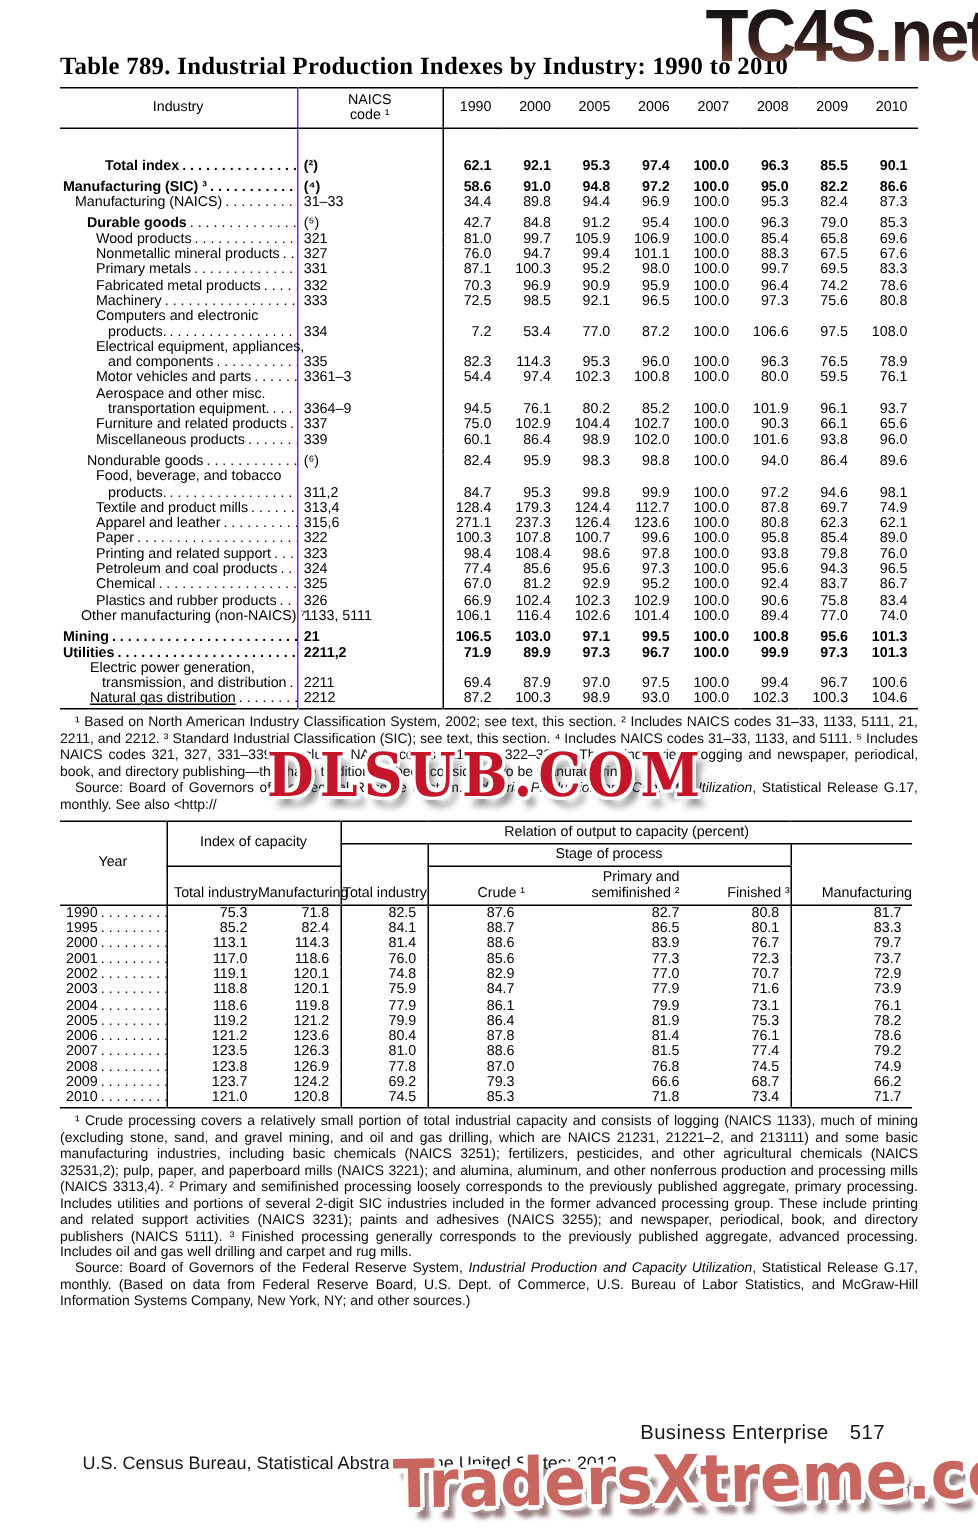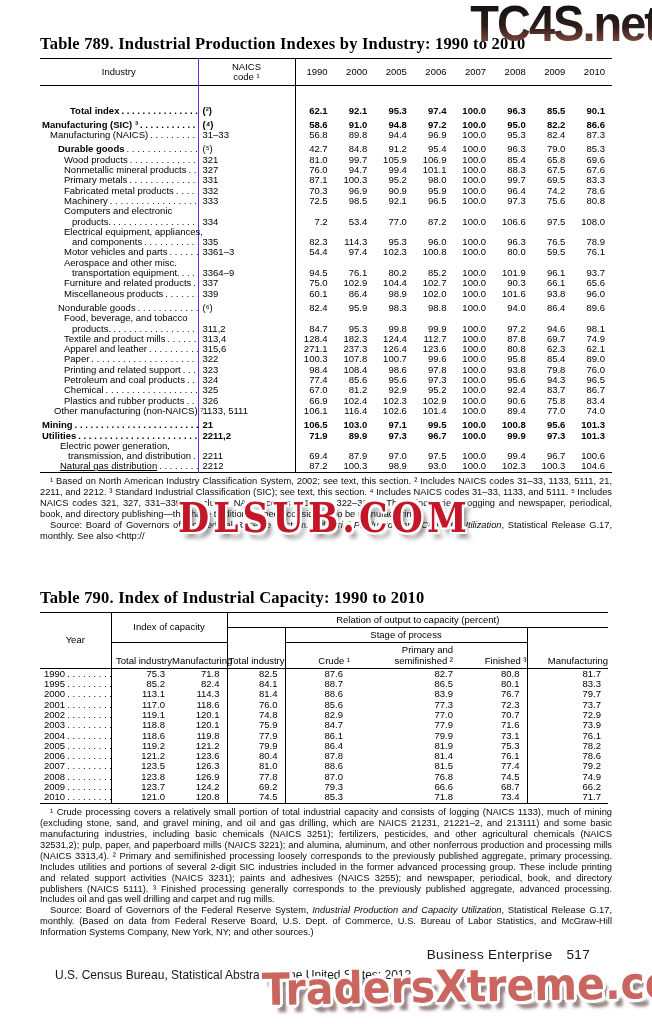--- a/index.html
+++ b/index.html
@@ -165,21 +165,21 @@
             <td class="num">86.6</td>
           </tr>
           <tr>
             <td class="c-ind">
               <div class="lblflex">
                 <span class="nm" style="padding-left: 10px;">Manufacturing (NAICS)</span>
                 <span class="dots">. . . . . . . . . . . . . . . . . . . . . . . . . . . . . . . . . . . . . . . . . . . . . . . . . . . . . . . . . . . . . . . . . . . . . . . . . . . . . . . . . . . . . . . . . . </span>
               </div>
             </td>
             <td class="c-naics">31–33</td>
-            <td class="num">56.8</td>
+            <td class="num">34.4</td>
             <td class="num">89.8</td>
             <td class="num">94.4</td>
             <td class="num">96.9</td>
             <td class="num">100.0</td>
             <td class="num">95.3</td>
             <td class="num">82.4</td>
             <td class="num">87.3</td>
           </tr>
           <tr class="sp">
             <td class="c-ind"></td>
@@ -435,21 +435,21 @@
           </tr>
           <tr>
             <td class="c-ind">
               <div class="lblflex">
                 <span class="nm" style="padding-left: 24px;">Textile and product mills</span>
                 <span class="dots">. . . . . . . . . . . . . . . . . . . . . . . . . . . . . . . . . . . . . . . . . . . . . . . . . . . . . . . . . . . . . . . . . . . . . . . . . . . . . . . . . . . . . . . . . . </span>
               </div>
             </td>
             <td class="c-naics">313,4</td>
             <td class="num">128.4</td>
-            <td class="num">182.3</td>
+            <td class="num">179.3</td>
             <td class="num">124.4</td>
             <td class="num">112.7</td>
             <td class="num">100.0</td>
             <td class="num">87.8</td>
             <td class="num">69.7</td>
             <td class="num">74.9</td>
           </tr>
           <tr>
             <td class="c-ind">
               <div class="lblflex">
@@ -644,21 +644,20 @@
             <td class="num">104.6</td>
           </tr>
         </tbody>
     </table>
 
     <div class="fnote">
       <span class="ind">¹ Based on North American Industry Classification System, 2002; see text, this section. ² Includes NAICS codes 31–33, 1133, 5111, 21, 2211, and 2212. ³ Standard Industrial Classification (SIC); see text, this section. ⁴ Includes NAICS codes 31–33, 1133, and 5111. ⁵ Includes NAICS codes 321, 327, 331–339. ⁶ Includes NAICS codes 311–316, 322–326. ⁷ Those industries—logging and newspaper, periodical, book, and directory publishing—that have traditionally been considered to be manufacturing.</span>
       <span class="ind src"><span>Source: Board of Governors of the Federal Reserve System. </span><i>Industrial Production and Capacity Utilization</i><span>, Statistical Release G.17, monthly. See also &lt;http://</span></span>
     </div>
 
-    <div class="tbl-title" style="margin-top:46px">Table 790. Index of Industrial Capacity: 1990 to 2010</div>
 
     <table id="tbl790">
       <colgroup>
         <col style="width:71px">
           <col style="width:61px">
           <col style="width:55px">
           <col style="width:58px">
         <col style="width:65px">
           <col style="width:110px">
           <col style="width:67px">

